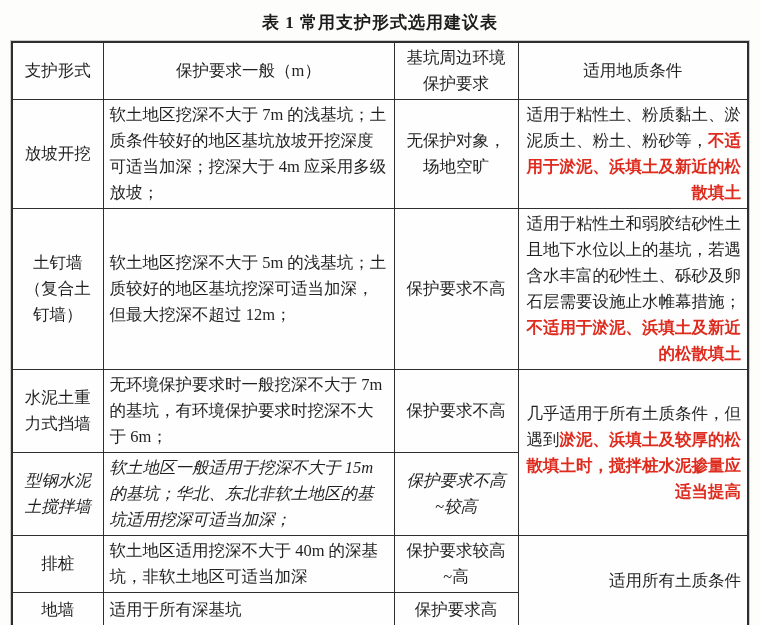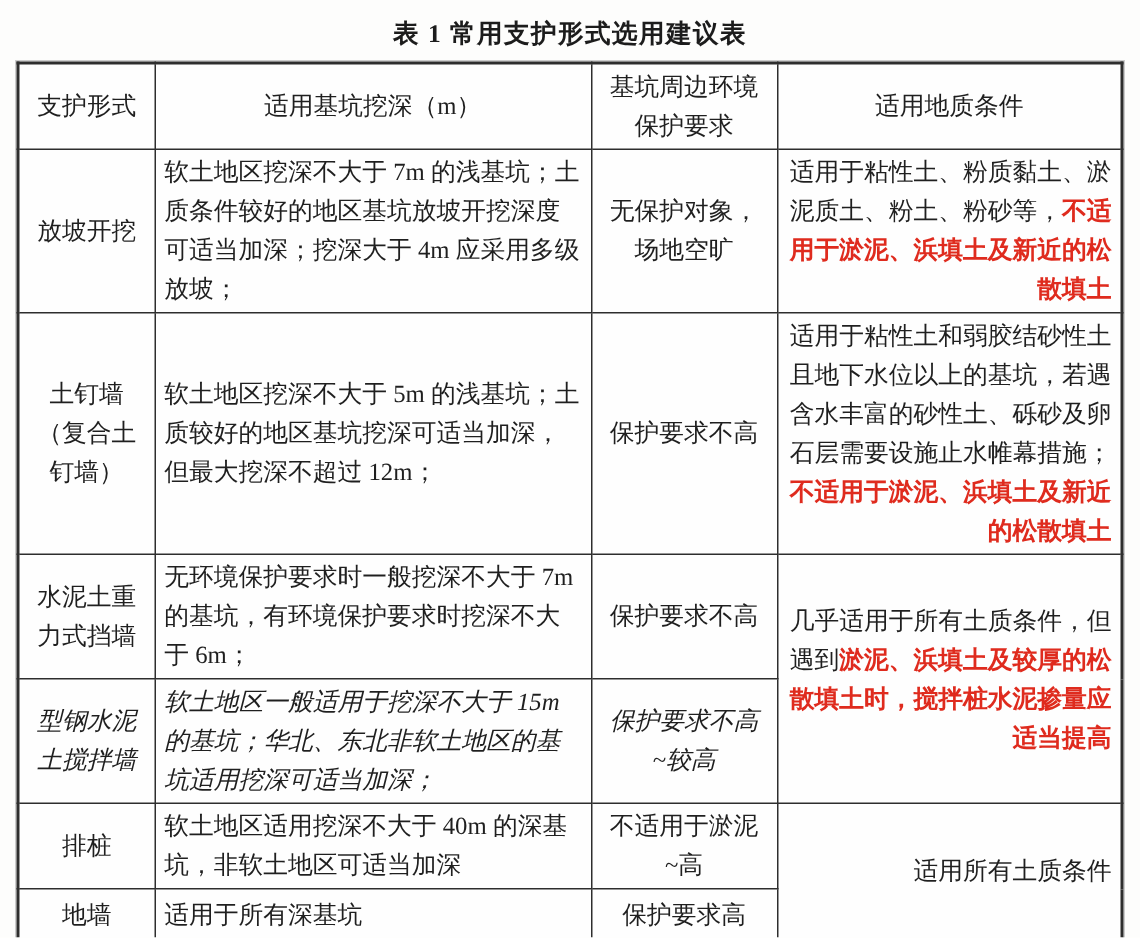--- a/index.html
+++ b/index.html
@@ -84,21 +84,21 @@
     <colgroup>
       <col class="w1">
         <col class="w2">
         <col class="w3">
         <col class="w4">
     </colgroup>
 
     <tbody>
         <tr class="r-h">
       <th class="c-center">支护形式</th>
-      <th class="c-center">适用基坑挖深（m）</th>
+      <th class="c-center">保护要求一般（m）</th>
       <th class="c-center">基坑周边环境
 保护要求</th>
       <th class="c-center">适用地质条件</th>
     </tr>
 
     <tr class="r1">
       <td class="c-center">放坡开挖</td>
       <td class="c-depth">软土地区挖深不大于 7m 的浅基坑；土质条件较好的地区基坑放坡开挖深度可适当加深；挖深大于 4m 应采用多级放坡；</td>
       <td class="c-center">无保护对象，
 场地空旷</td>
@@ -126,21 +126,21 @@
       <td class="c-center">型钢水泥
 土搅拌墙</td>
       <td class="c-depth">软土地区一般适用于挖深不大于 15m 的基坑；华北、东北非软土地区的基坑适用挖深可适当加深；</td>
       <td class="c-center">保护要求不高
 ~较高</td>
     </tr>
 
     <tr class="r5">
       <td class="c-center">排桩</td>
       <td class="c-depth">软土地区适用挖深不大于 40m 的深基坑，非软土地区可适当加深</td>
-      <td class="c-center">不适用于淤泥
+      <td class="c-center">保护要求较高
 ~高</td>
       <td class="c-geo" rowspan="2"><span>适用所有土质条件</span></td>
     </tr>
 
     <tr class="r6">
       <td class="c-center">地墙</td>
       <td class="c-depth">适用于所有深基坑</td>
       <td class="c-center">保护要求高</td>
     </tr>
 

